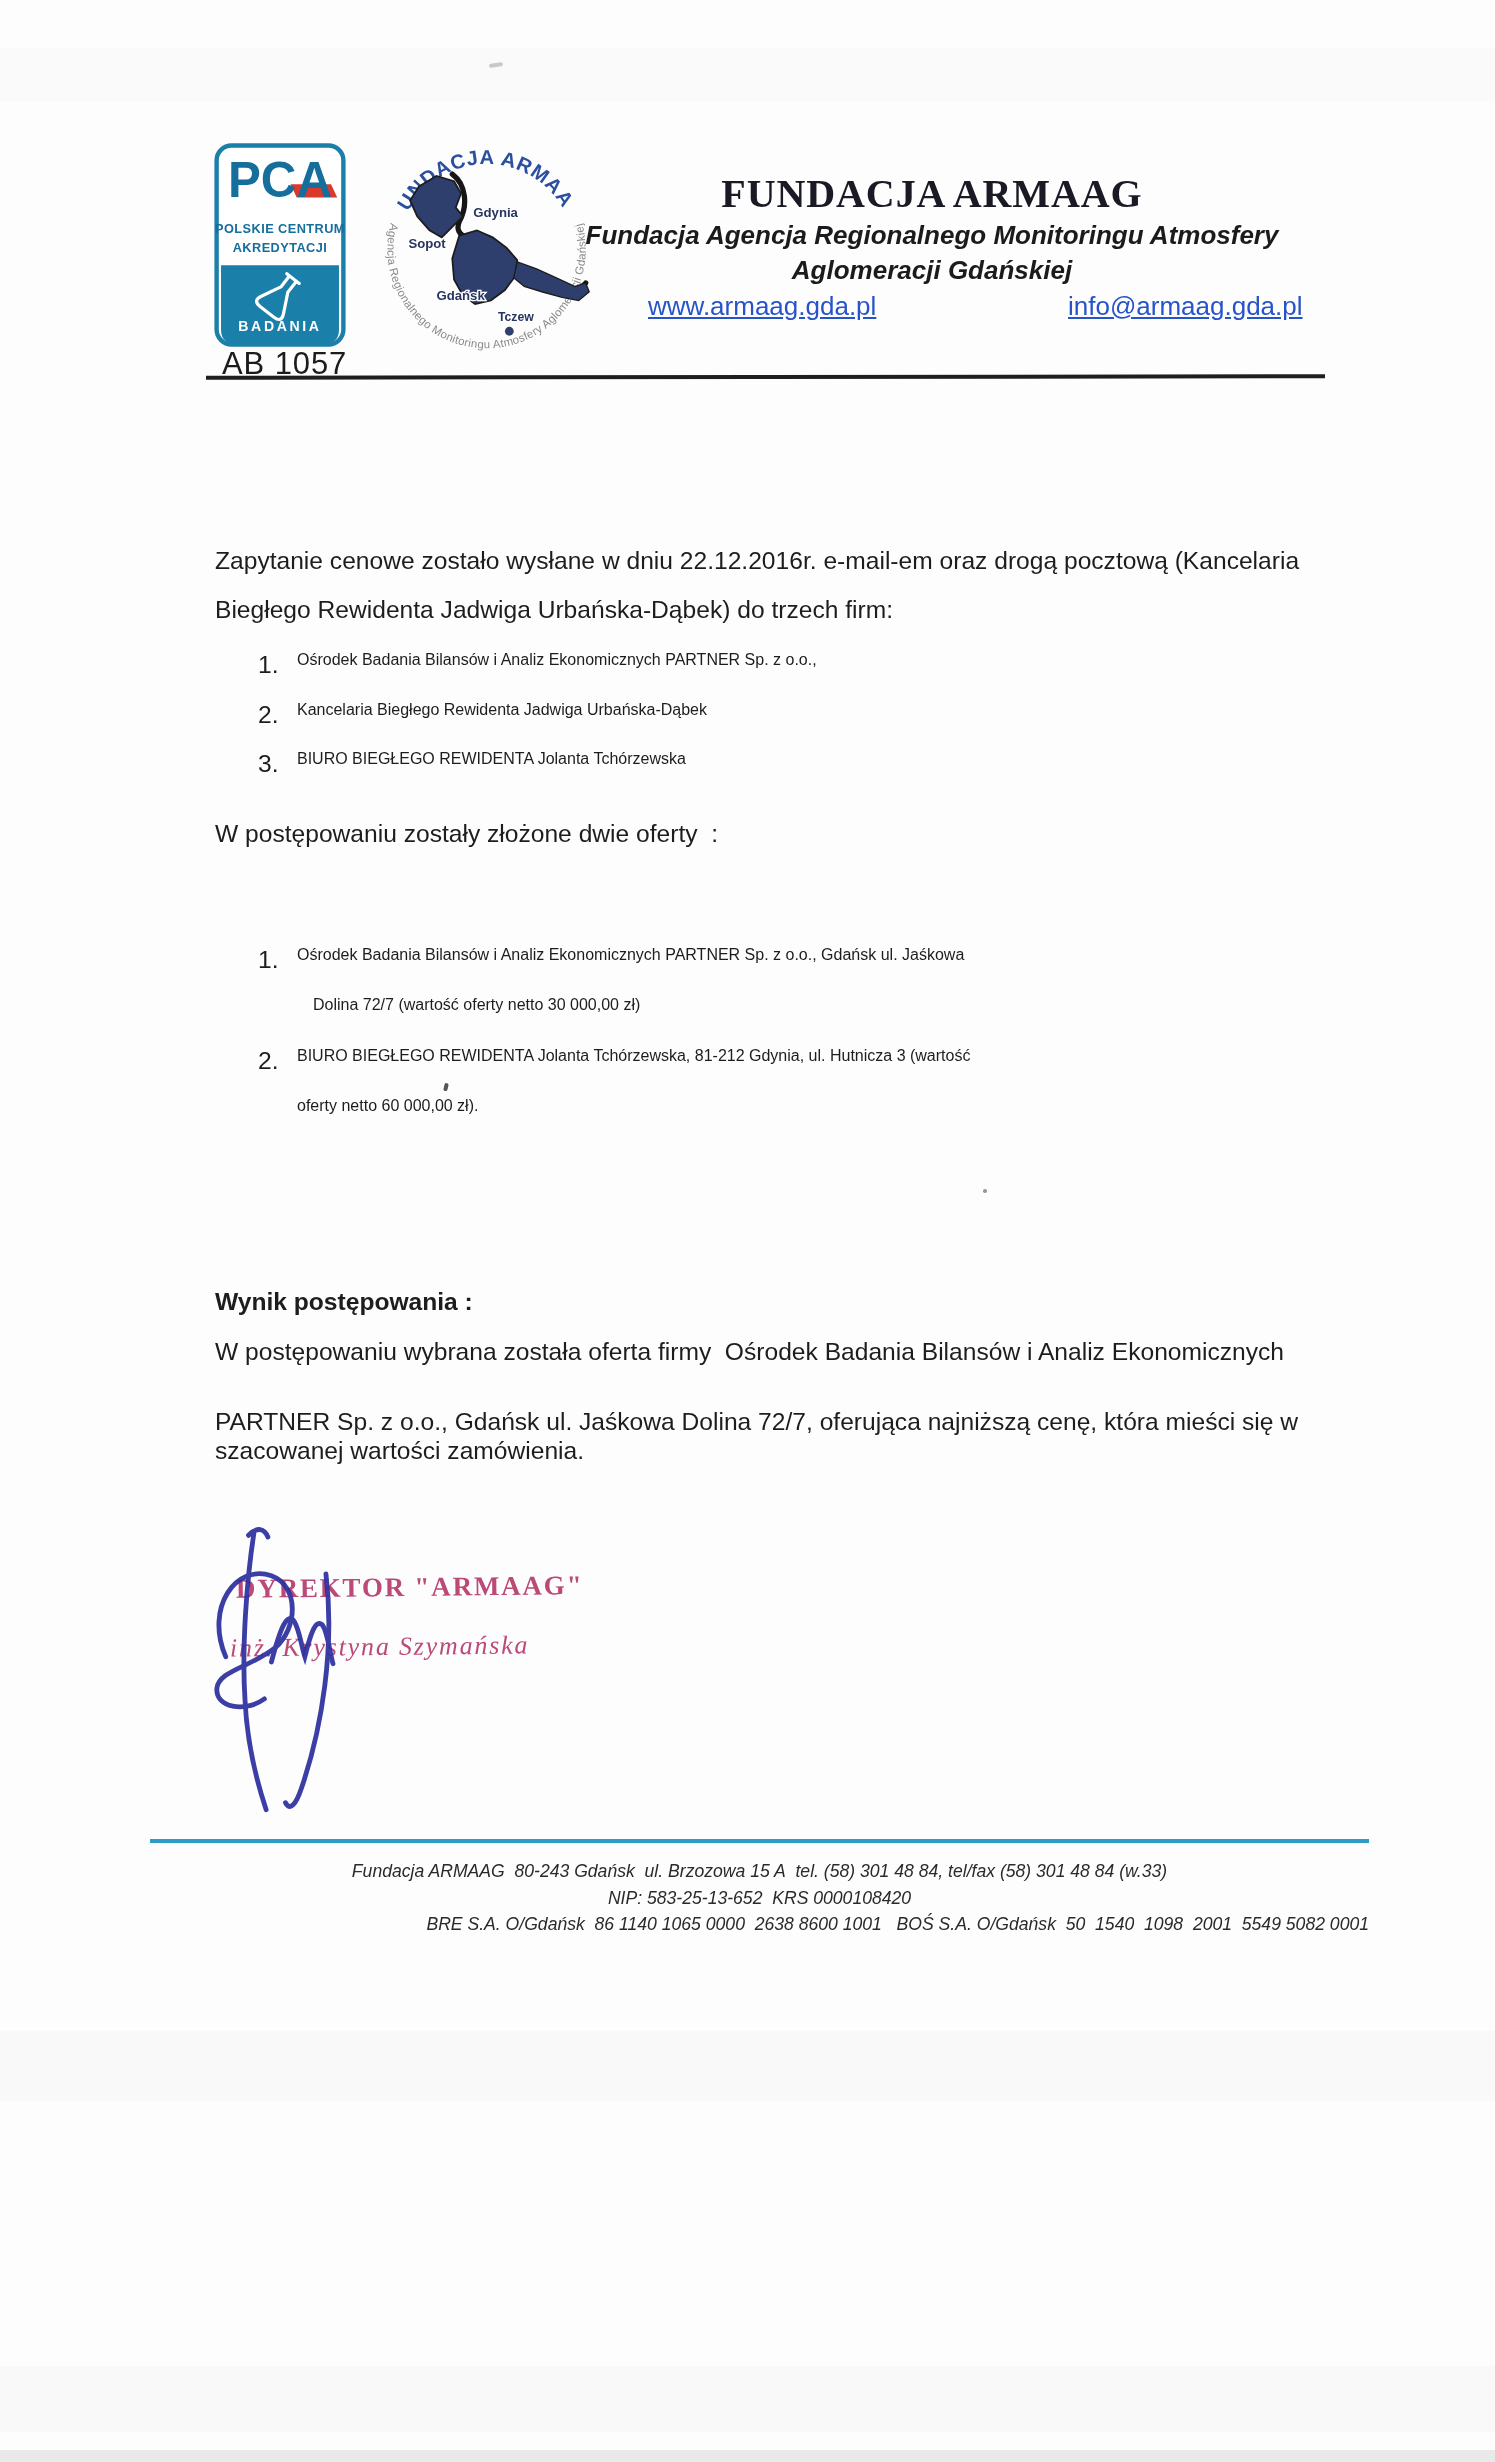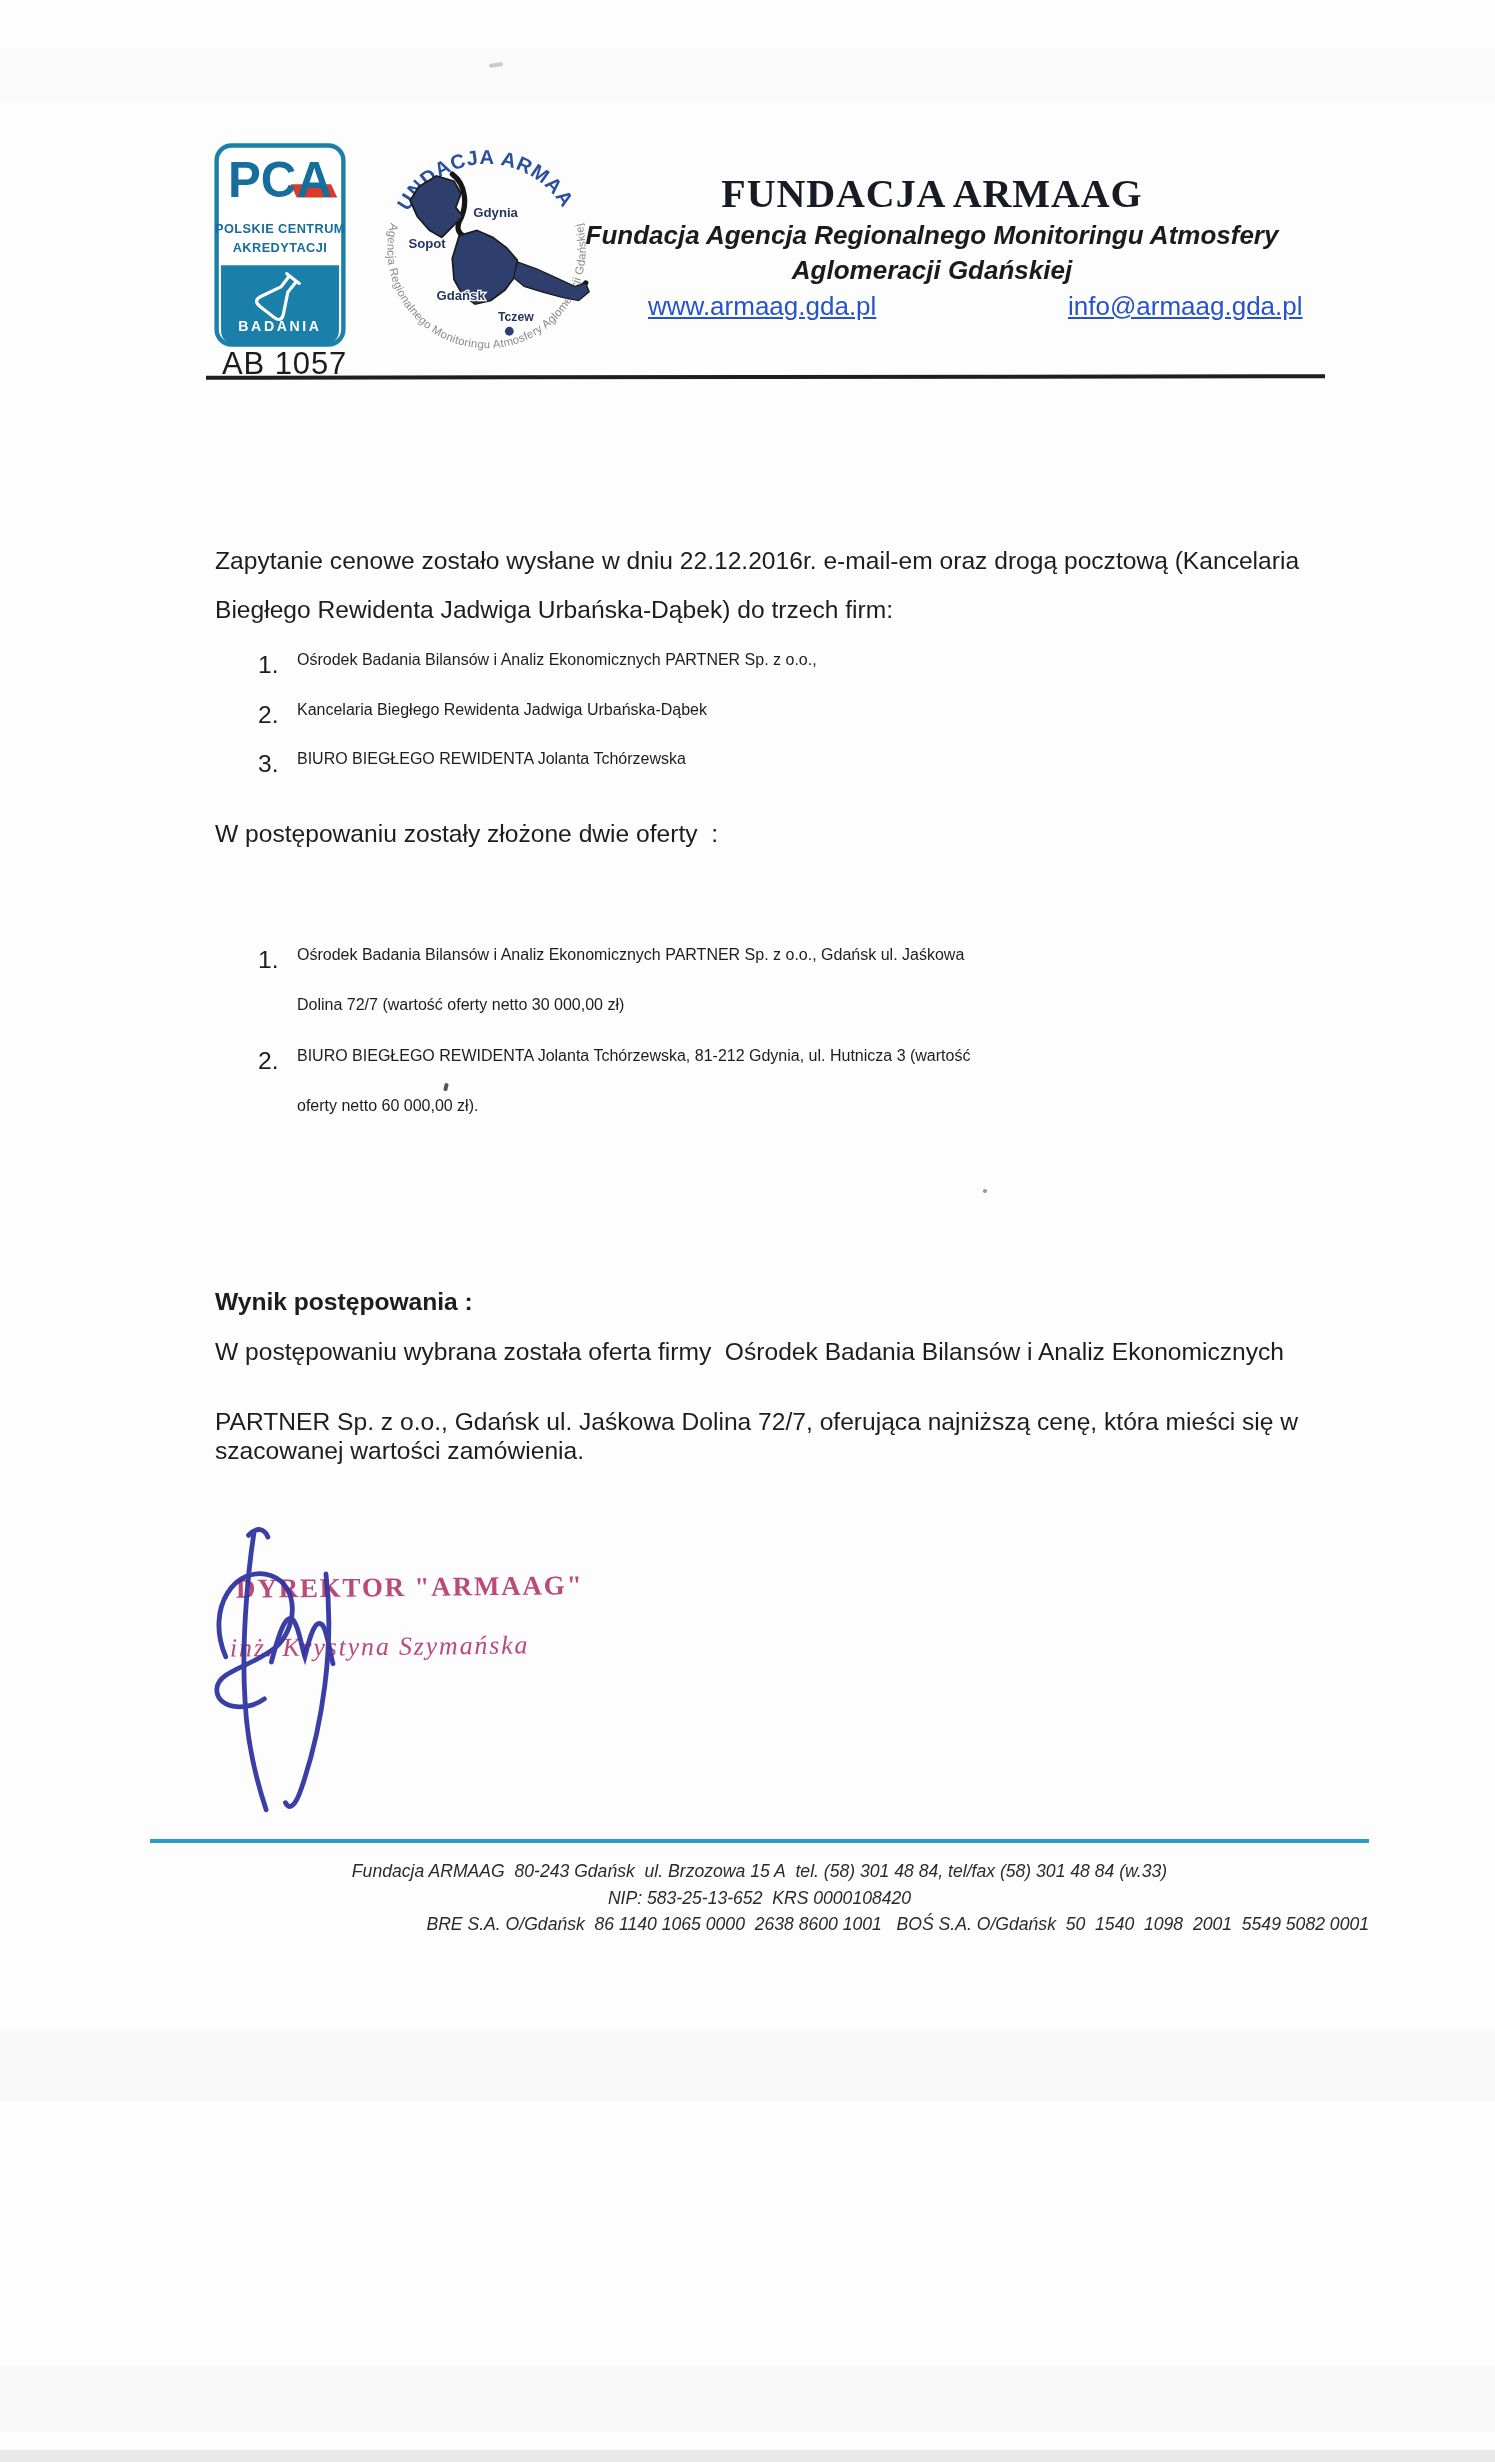--- a/index.html
+++ b/index.html
@@ -117,21 +117,21 @@
     <span class="li-text" style="top:701px;">Kancelaria Biegłego Rewidenta Jadwiga Urbańska-Dąbek</span>
     <span class="li-num" style="top:750px;">3.</span>
     <span class="li-text" style="top:750px;">BIURO BIEGŁEGO REWIDENTA Jolanta Tchórzewska</span>
   </div>
 
   <div class="bodyline" style="top:820px;">W postępowaniu zostały złożone dwie oferty&nbsp; :</div>
 
   <div>
     <span class="li-num" style="top:946px;">1.</span>
     <span class="li-text" style="top:946px;">Ośrodek Badania Bilansów i Analiz Ekonomicznych PARTNER Sp. z o.o., Gdańsk ul. Jaśkowa</span>
-    <span class="li-text" style="top:996px;">Dolina 72/7 (wartość oferty netto 30 000,00 zł)</span>
+    <span class="li-text" style="top:996px;margin-left:16px;">Dolina 72/7 (wartość oferty netto 30 000,00 zł)</span>
     <span class="li-num" style="top:1047px;">2.</span>
     <span class="li-text" style="top:1047px;">BIURO BIEGŁEGO REWIDENTA Jolanta Tchórzewska, 81-212 Gdynia, ul. Hutnicza 3 (wartość</span>
     <span class="li-text" style="top:1097px;">oferty netto 60 000,00 zł).</span>
   </div>
 
   <div class="bodyline bold" style="top:1288px;">Wynik postępowania :</div>
   <div class="bodyline" style="top:1338px;text-align:right;">W postępowaniu wybrana została oferta firmy&nbsp; Ośrodek Badania Bilansów i Analiz Ekonomicznych</div>
   <div class="bodyline" style="top:1388px;margin-top:20px;">PARTNER Sp. z o.o., Gdańsk ul. Jaśkowa Dolina 72/7, oferująca najniższą cenę, która mieści się w</div>
   <div class="bodyline" style="top:1437px;">szacowanej wartości zamówienia.</div>
 

